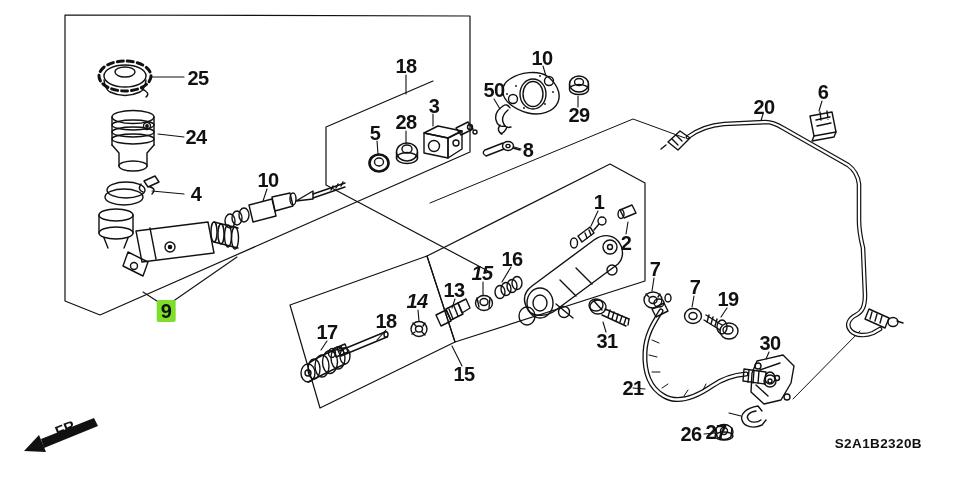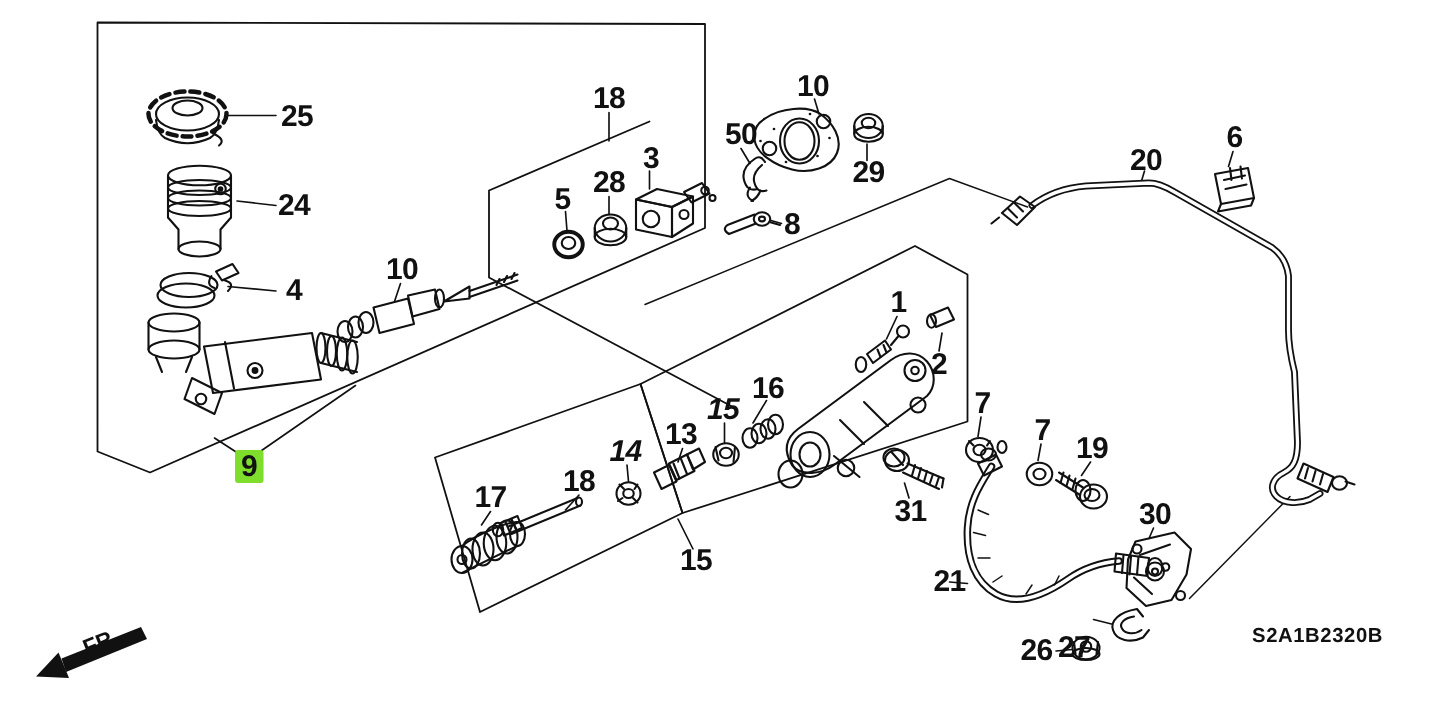--- a/index.html
+++ b/index.html
@@ -4,21 +4,21 @@
 <style>
   html,body{margin:0;padding:0;background:#fff;}
   .stage{position:relative;width:960px;height:479px;background:#ffffff;overflow:hidden;
          font-family:"Liberation Sans",sans-serif;}
   .stage svg{position:absolute;left:0;top:0;}
   .labels-layer{position:absolute;left:0;top:0;width:100%;height:100%;}
   .part-label{position:absolute;transform:translate(-50%,-50%);
               font:bold 20px "Liberation Sans",sans-serif;color:#111;
               line-height:1;letter-spacing:-0.5px;cursor:pointer;white-space:nowrap;}
   .part-label.highlight{background:var(--hl,#7fdd2b);padding:1px 4px;border-radius:2px;}
-  .diagram-code{position:absolute;right:38px;bottom:48px;
+  .diagram-code{position:absolute;right:38px;bottom:28px;
                 font:bold 13.5px "Liberation Sans",sans-serif;color:#111;letter-spacing:.4px;}
   path,ellipse,circle,line,polyline{vector-effect:non-scaling-stroke;}
 </style>
 </head>
 <body>
 
 <div class="stage">
 
 <svg width="960" height="479" viewBox="0 0 960 479" fill="none" stroke="#111" stroke-width="1.4" stroke-linecap="round" stroke-linejoin="round">
 

